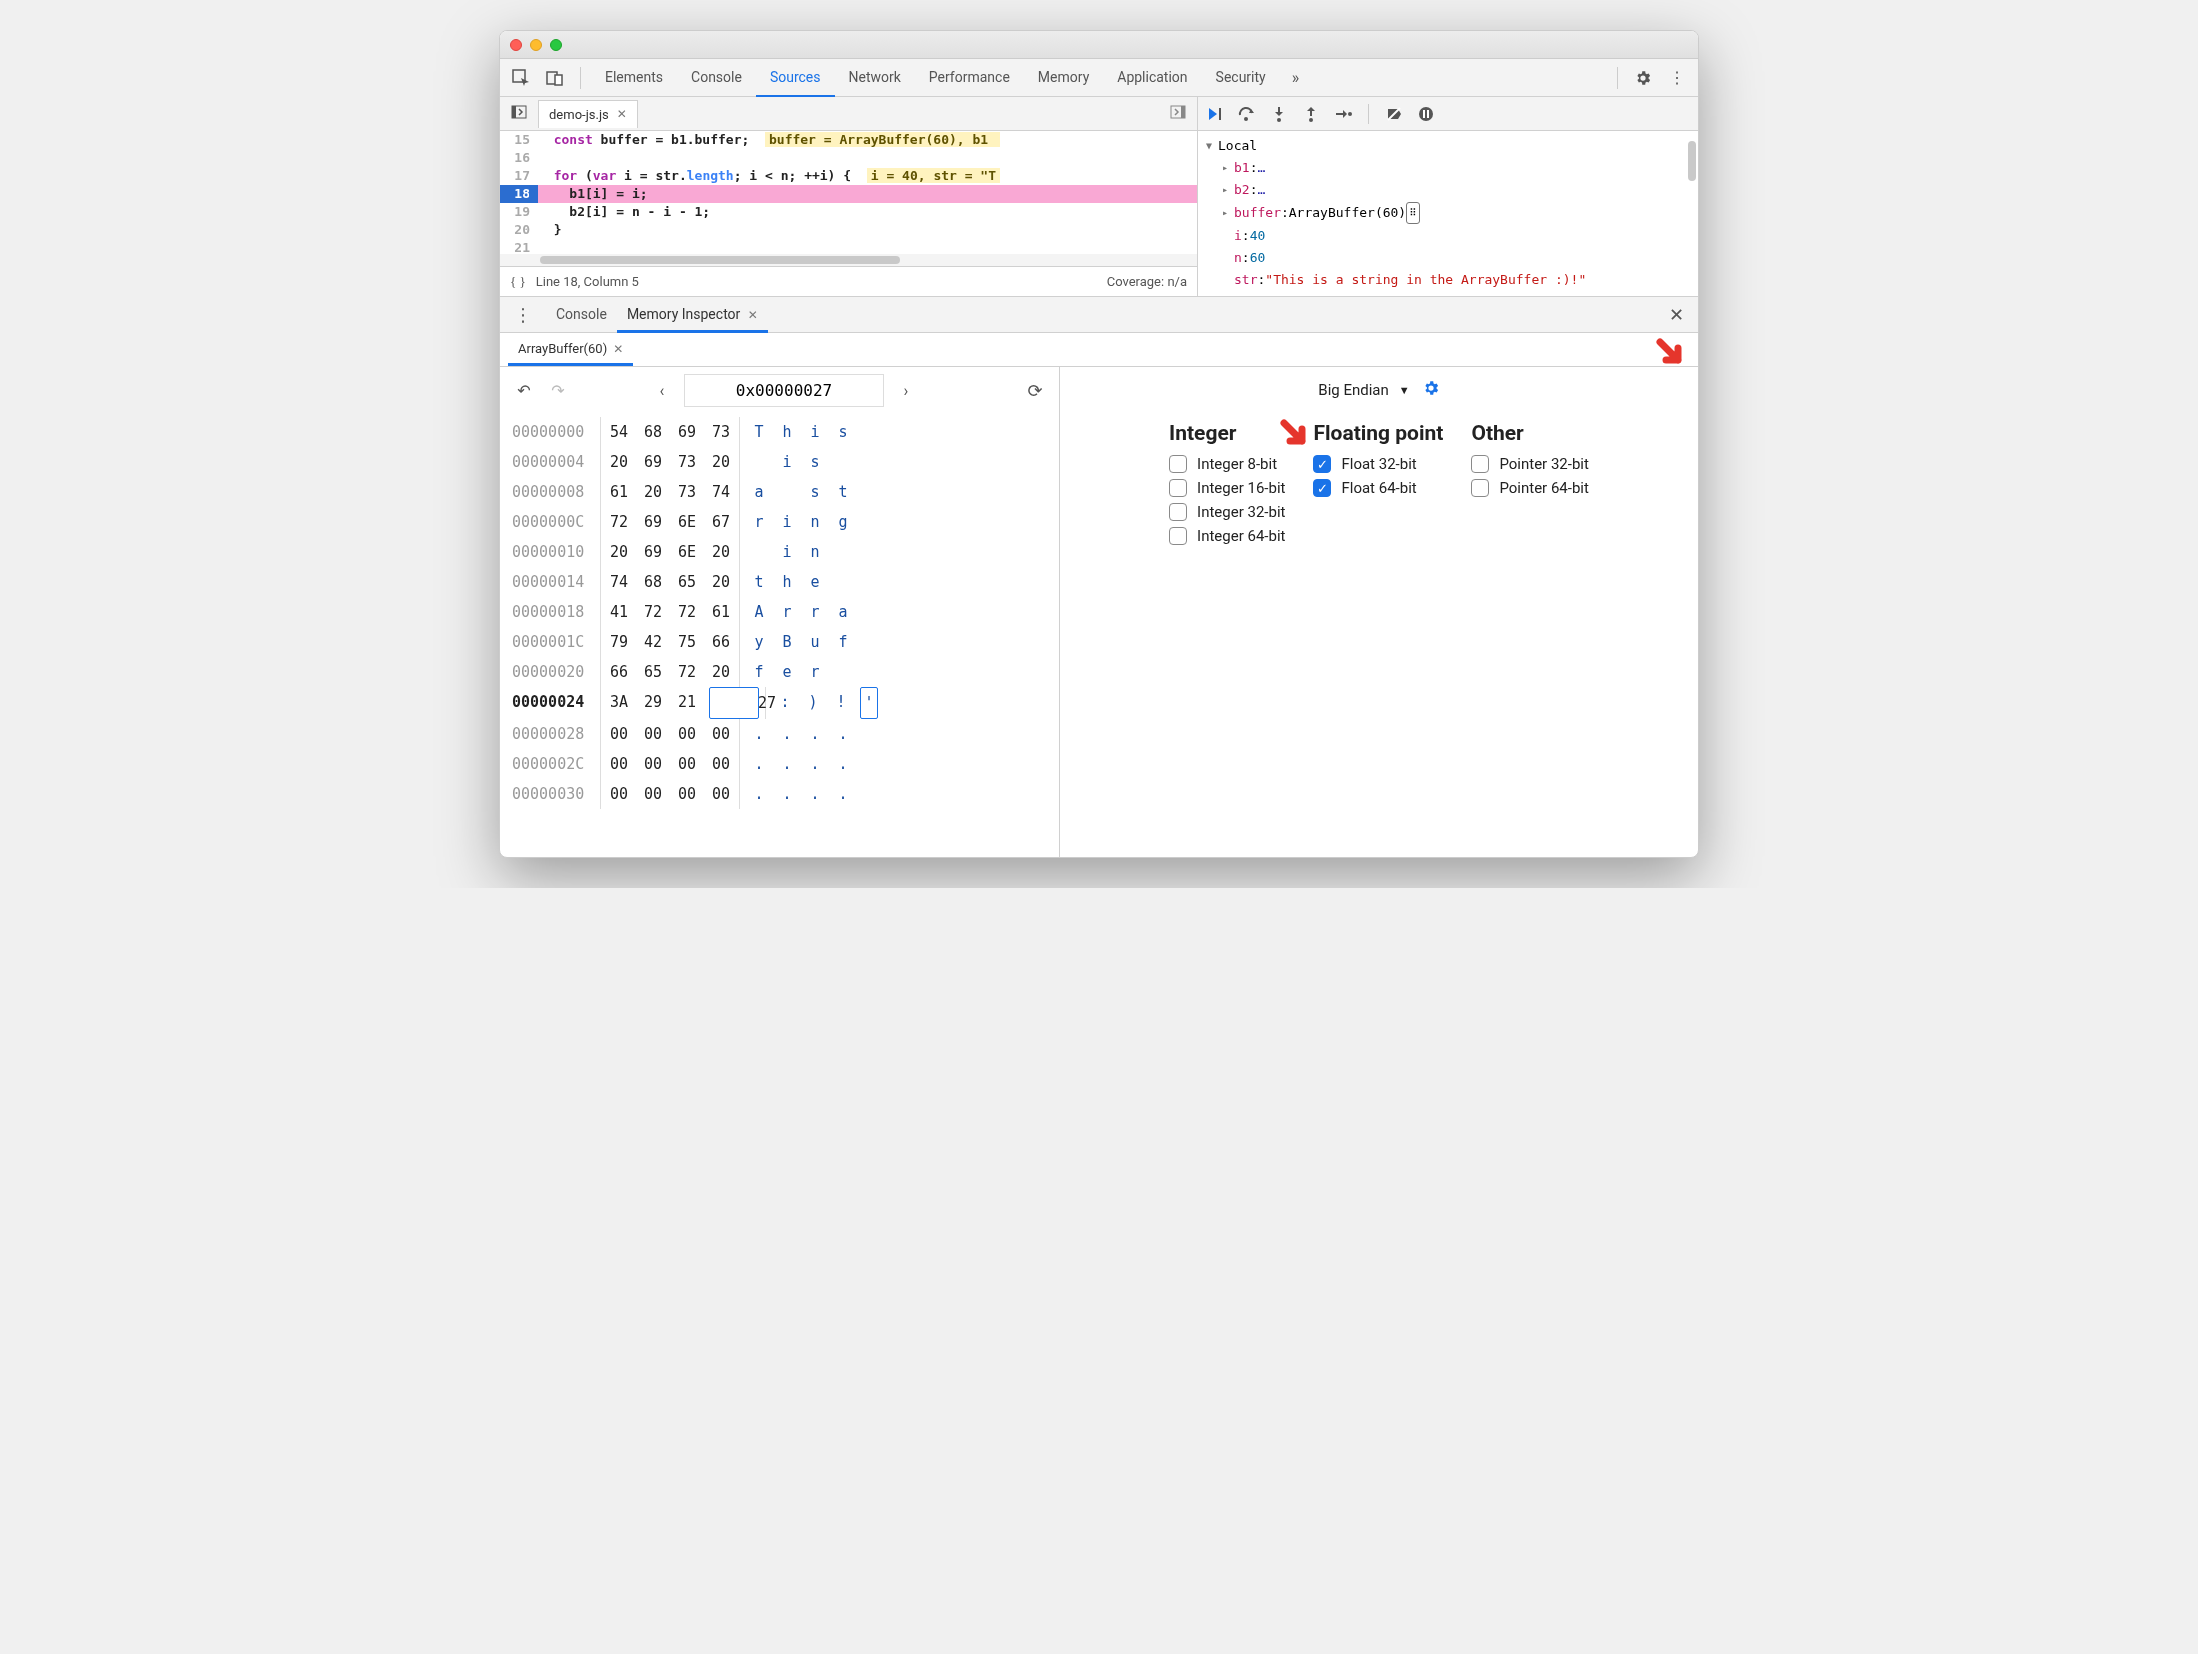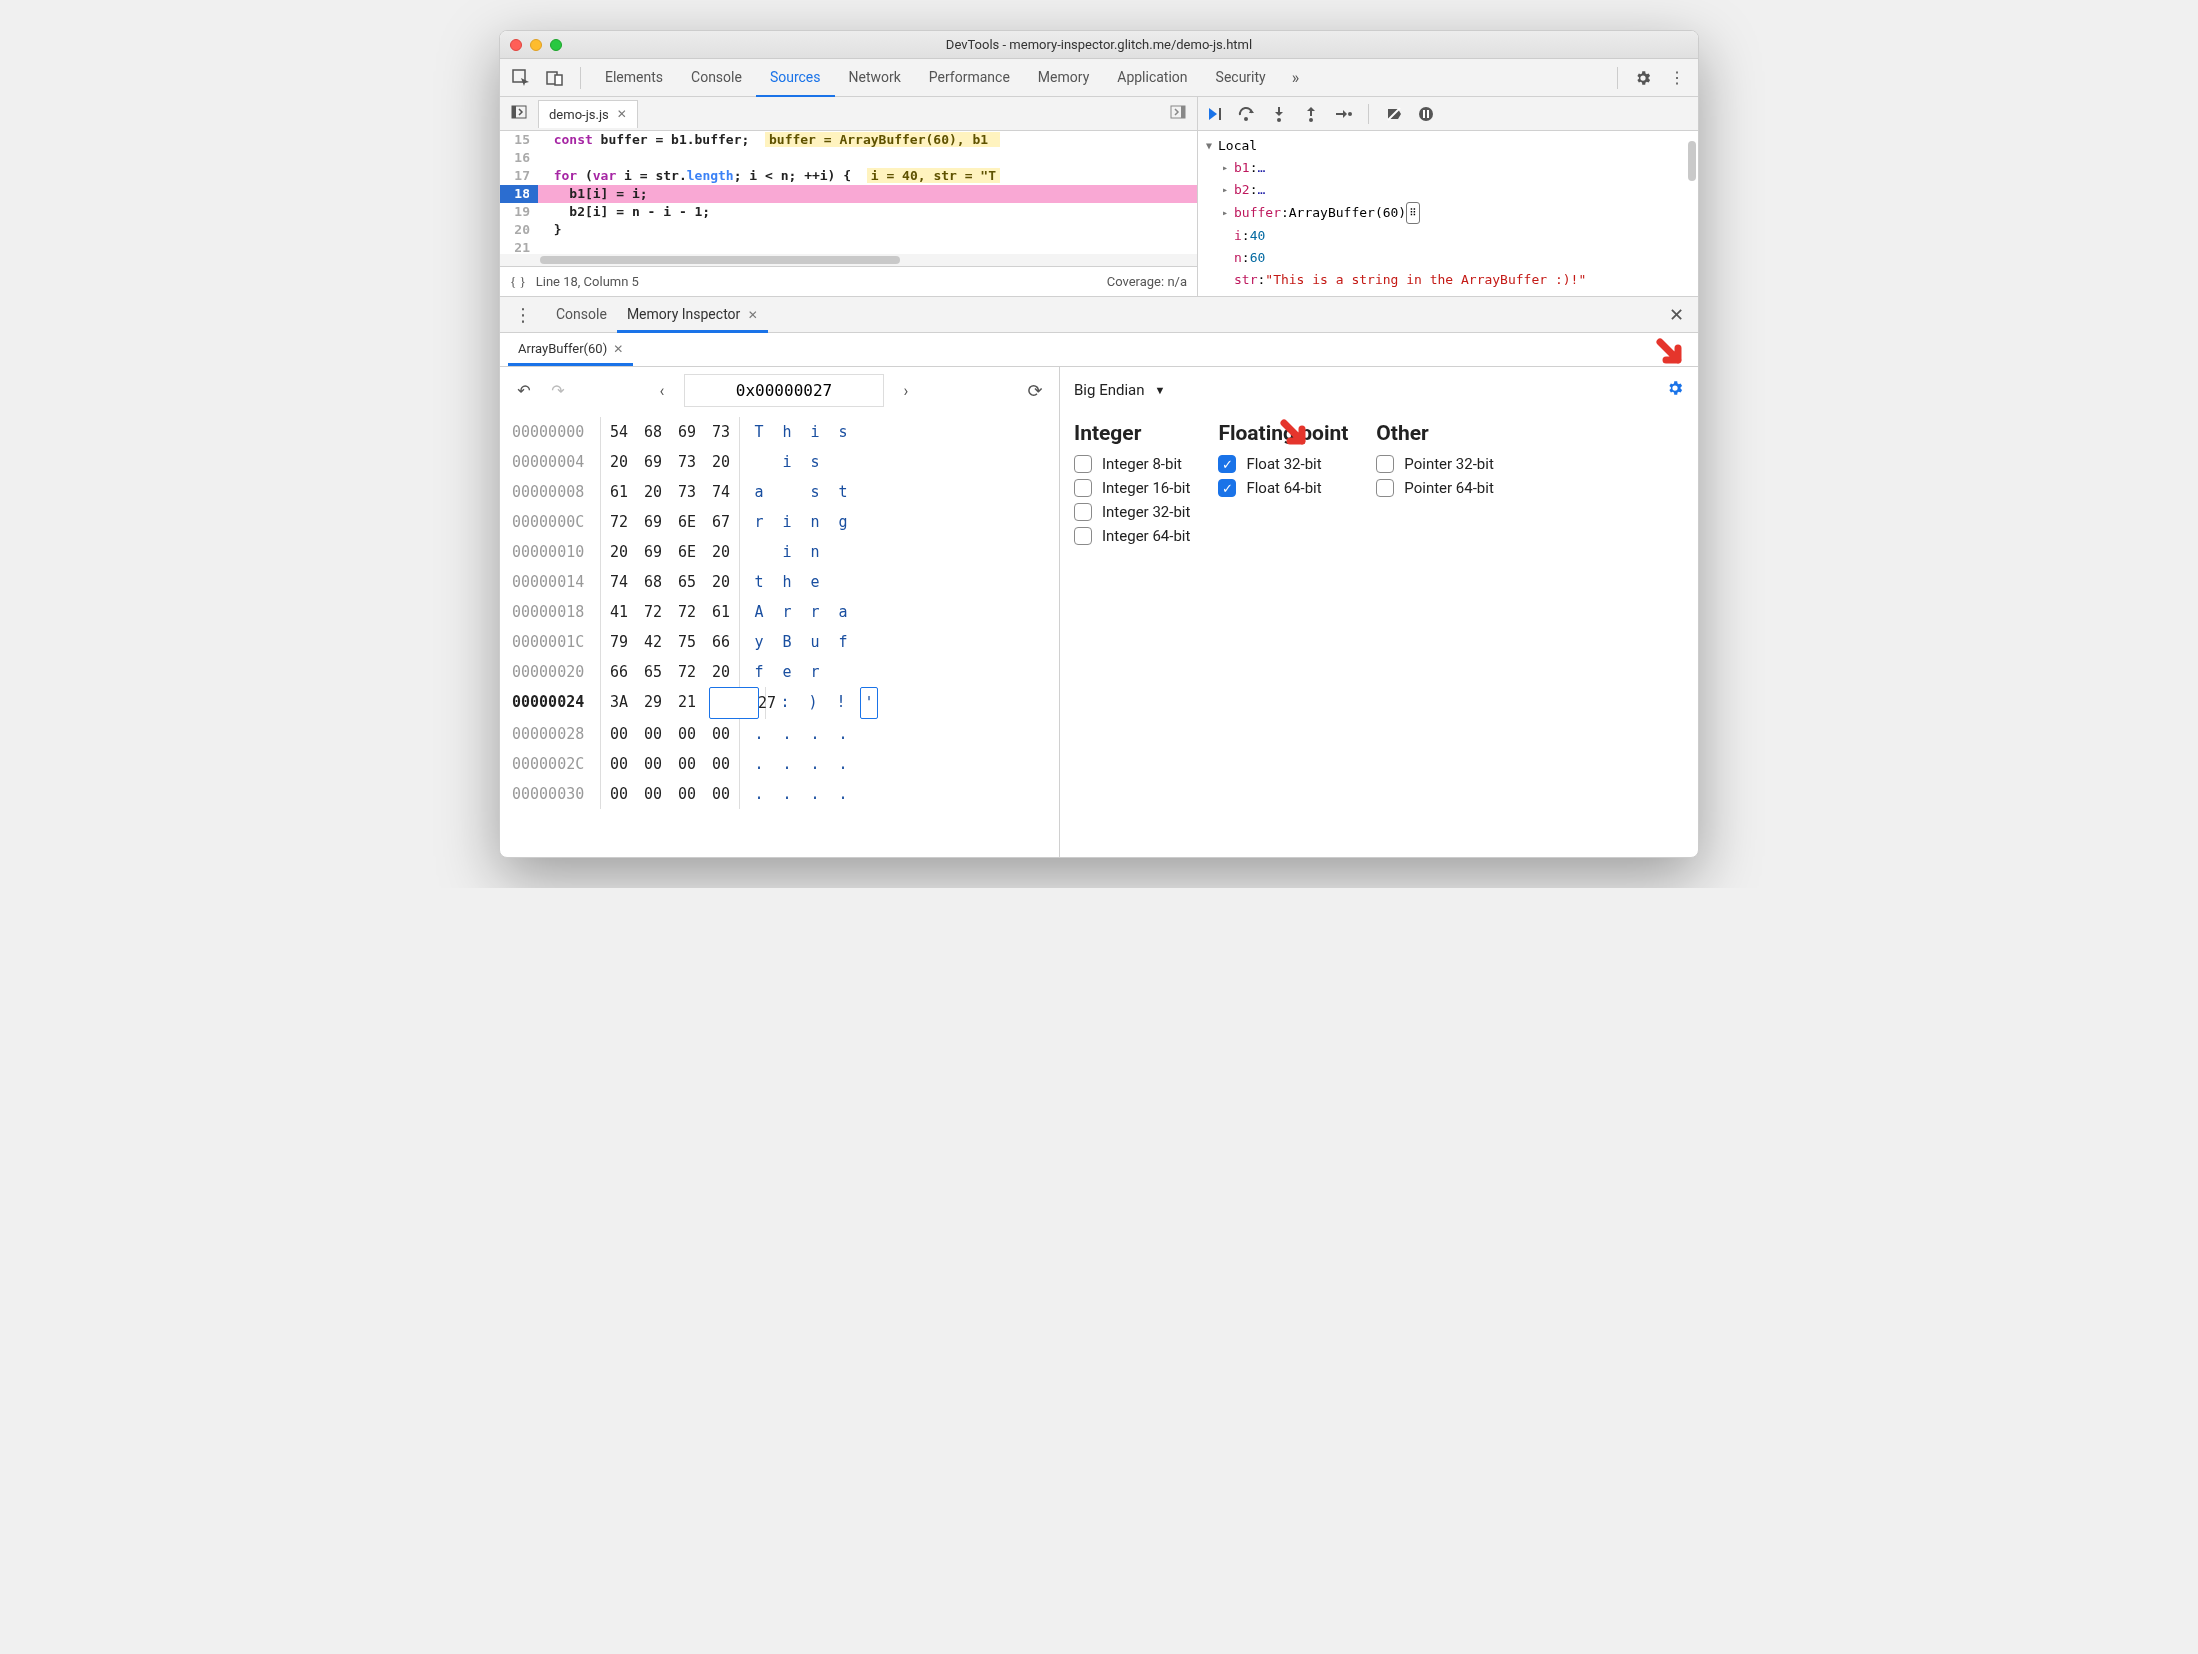--- a/index.html
+++ b/index.html
@@ -113,21 +113,21 @@
   .drawer-tabs .close { color: #555; font-size: 18px; padding: 0 6px; }
 
   .sub-tabs { height: 34px; display: flex; align-items: center; border-bottom: 1px solid #d0d0d0; padding: 0 8px; background: #fff; }
   .sub-tab { padding: 7px 10px; font-size: 13px; color: #333; display: flex; gap: 6px; align-items: center; }
   .sub-tab.active { border-bottom: 3px solid #1a73e8; margin-bottom: -1px; }
   .sub-tab .close { font-size: 12px; color: #777; }
   .sub-tabs .spacer { flex: 1; }
 
   .mi-row { display: flex; height: 490px; }
   .hex-pane { flex: 0 0 560px; border-right: 1px solid #d0d0d0; display: flex; flex-direction: column; }
-  .value-pane { flex: 1; display: flex; flex-direction: column; position: relative; }
+  .value-pane { flex: 1; display: flex; flex-direction: column; position: relative; align-items: center; }
 
   .hex-nav { height: 46px; display: flex; align-items: center; padding: 0 12px; gap: 10px; }
   .hex-nav .arrow-btn { width: 24px; text-align: center; color: #555; font-size: 16px; }
   .addr-input { font-family: Menlo, monospace; font-size: 16px; border: 1px solid #ddd; padding: 6px 14px; text-align: center; width: 200px; }
   .hex-nav .spacer { flex: 1; }
 
   .hex-grid { flex: 1; padding: 4px 12px; font-family: Menlo, Monaco, monospace; font-size: 15px; line-height: 30px; color: #222; overflow: auto; }
   .hex-row { display: flex; gap: 0; }
   .hex-addr { width: 88px; color: #999; }
   .hex-addr.bold { color: #222; font-weight: 700; }
@@ -156,21 +156,20 @@
 <body>
 
 <div class="window">
 
   <div class="titlebar">
     <div class="traffic">
       <div class="dot red"></div>
       <div class="dot yellow"></div>
       <div class="dot green"></div>
     </div>
-    <div class="title-text">DevTools - memory-inspector.glitch.me/demo-js.html</div>
   </div>
 
   <div class="toolbar">
     <div class="icon-btn">
       <svg width="18" height="18" viewBox="0 0 18 18">
           <rect x="1" y="1" width="12" height="12" fill="none" stroke="#555" stroke-width="1.5"></rect>
           <path d="M9 9 L17 13 L13 14 L12 17 Z" fill="#555"></path>
         </svg>
     </div>
     <div class="icon-btn">

